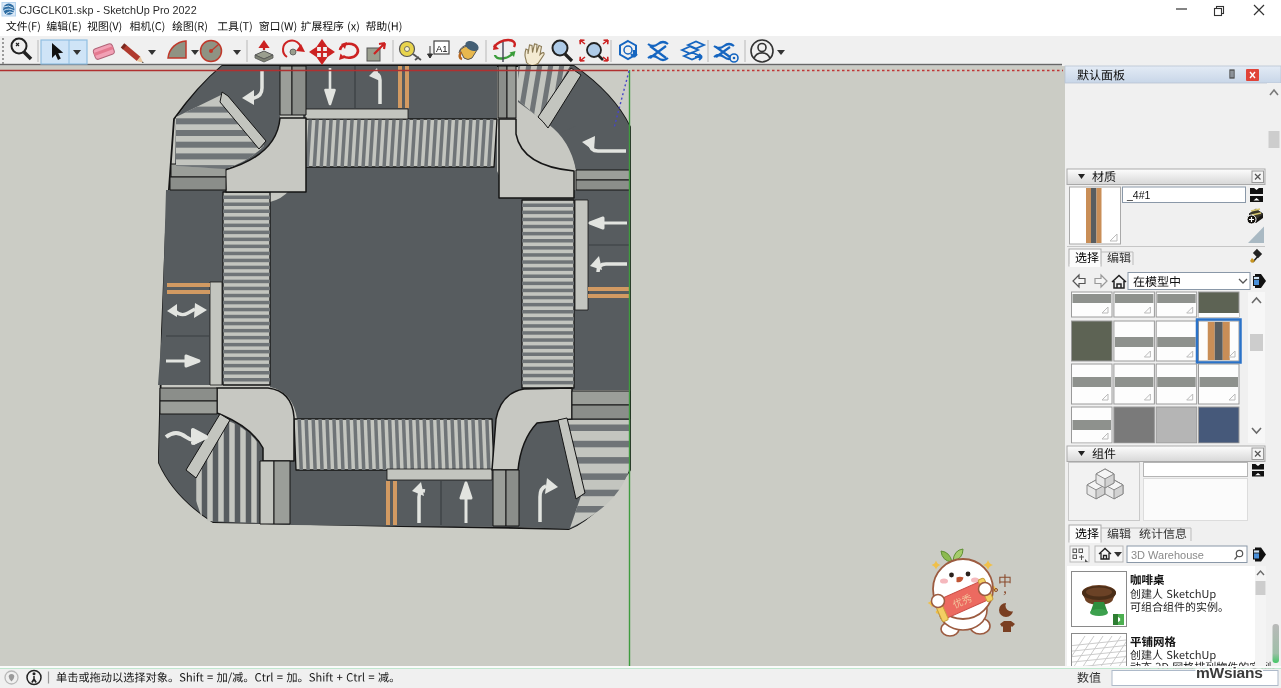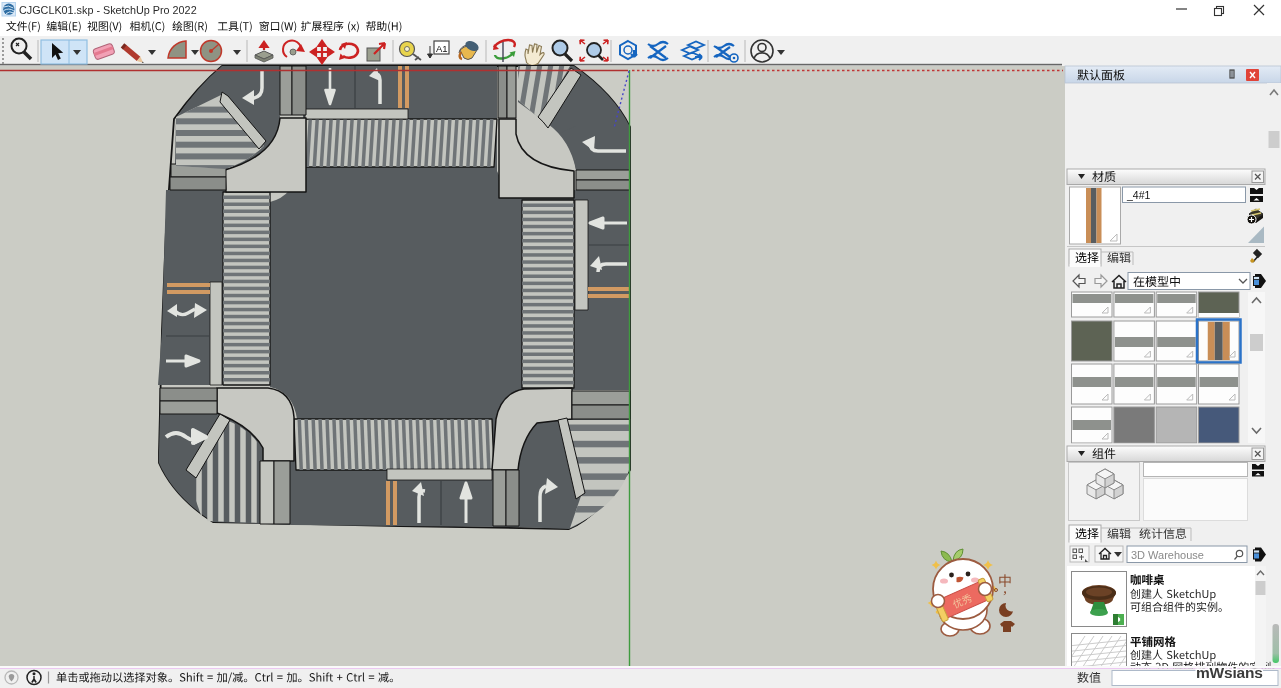--- a/index.html
+++ b/index.html
@@ -1,15 +1,15 @@
 <!DOCTYPE html>
 <html><head><meta charset="utf-8"><style>
 *{margin:0;padding:0;box-sizing:border-box}
 html,body{width:1281px;height:688px;overflow:hidden;font-family:"Liberation Sans",sans-serif;}
-#app{position:relative;width:1281px;height:688px;background:#d946ef}
+#app{position:relative;width:1281px;height:688px;background:#22c55e}
 .abs{position:absolute}
 </style></head><body>
 <div id="app">
 <svg class="abs" width="1281" height="688" viewBox="0 0 1281 688" style="left:0;top:0">
 
 <rect x="0" y="0" width="1281" height="36" fill="#ffffff"></rect>
 <rect x="2" y="2.5" width="13.5" height="13.5" fill="#dbe9f7" stroke="#b5d3ee" stroke-width="1"></rect>
 <circle cx="8.8" cy="9.2" r="5.6" fill="#2d6da3"></circle>
 <path d="M4 7 Q8 4.5 13.4 8 M3.6 10.5 Q9 7.5 13.8 10.8 M6 13.6 Q10 10.5 13 12.8" stroke="#cfe3f3" stroke-width="1" fill="none"></path>
 <text x="19" y="13.5" font-size="10.8" fill="#2b2b2b" font-family="Liberation Sans">CJGCLK01.skp - SketchUp Pro 2022</text>

